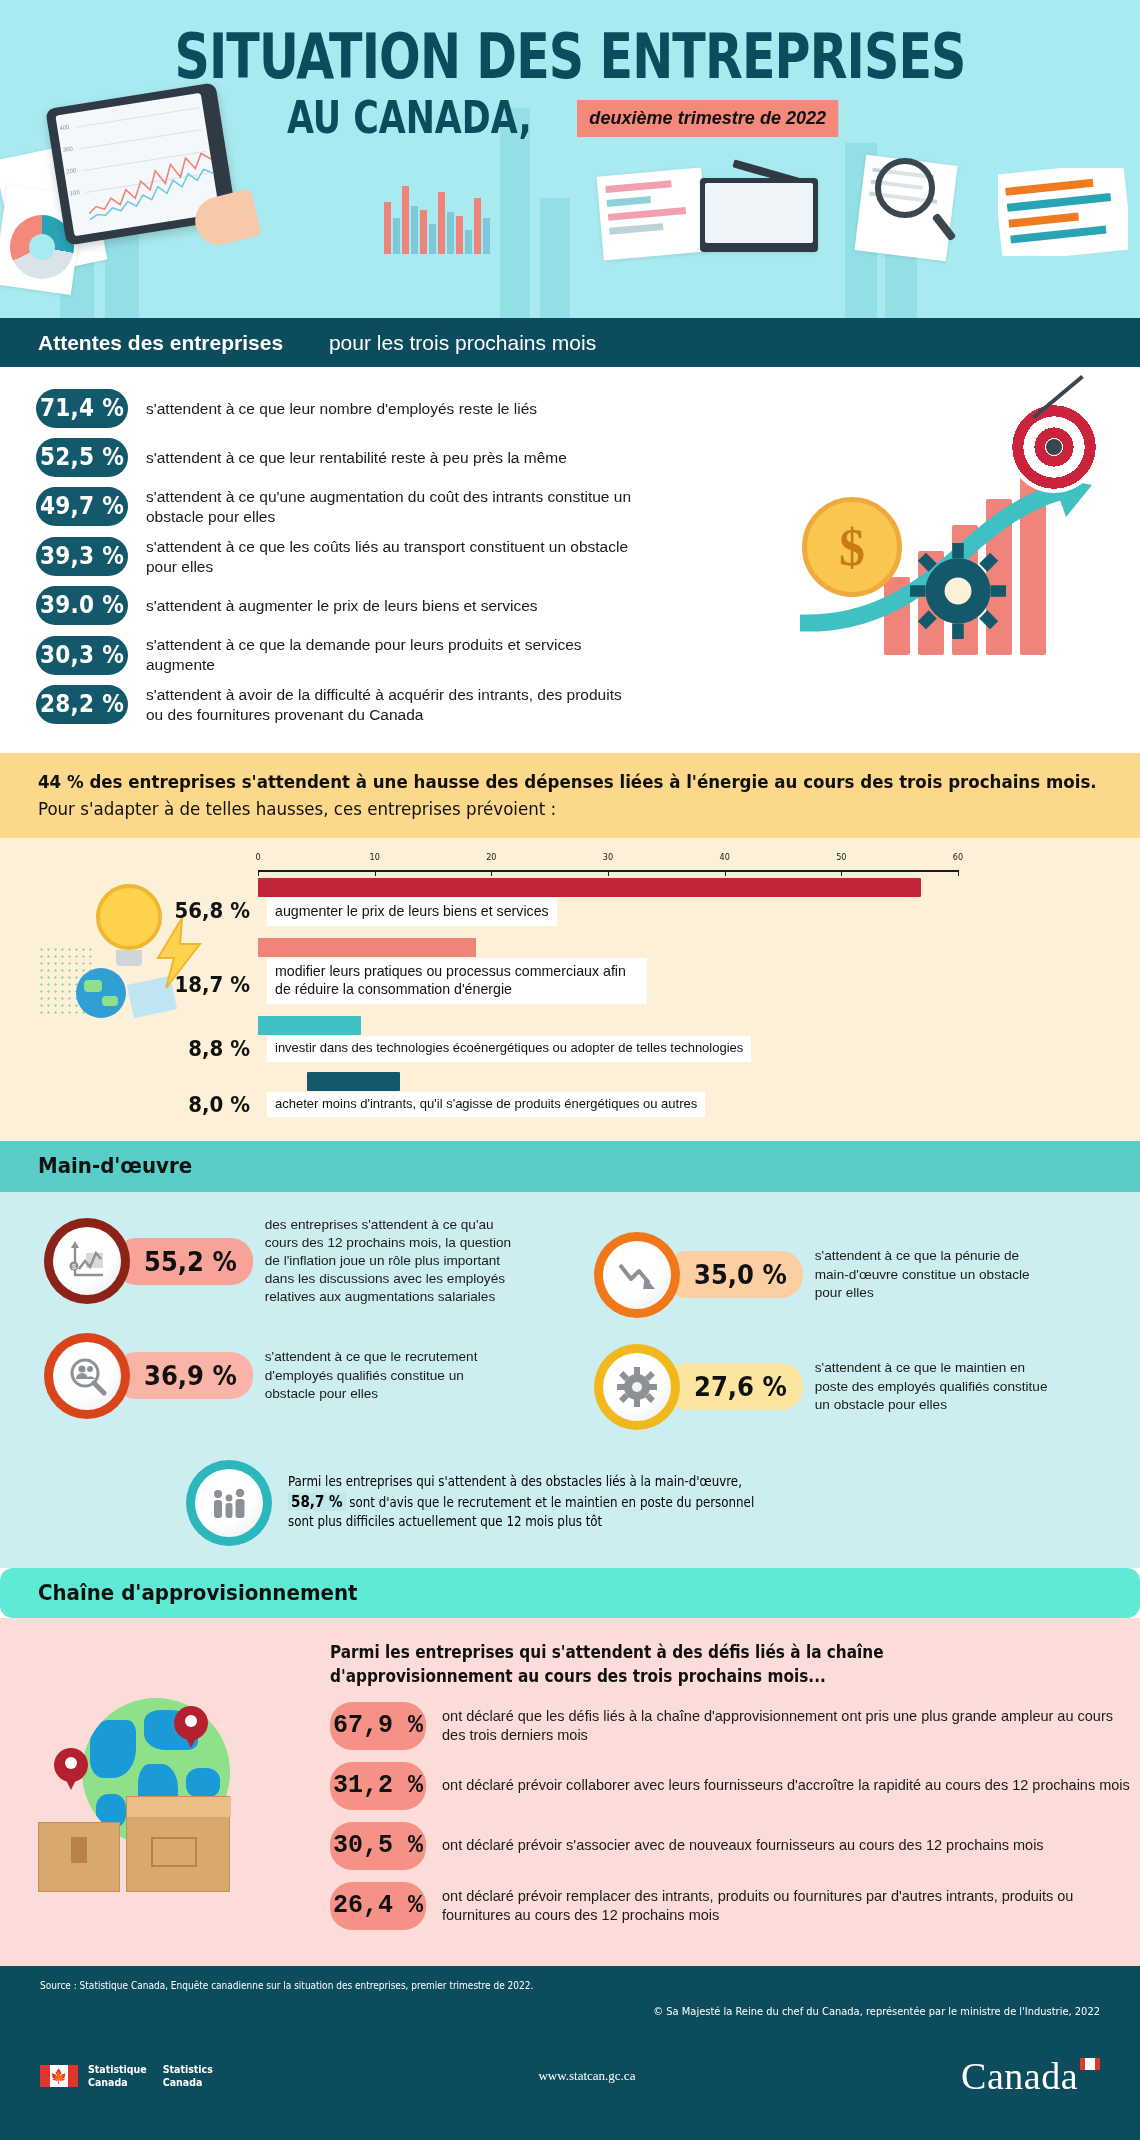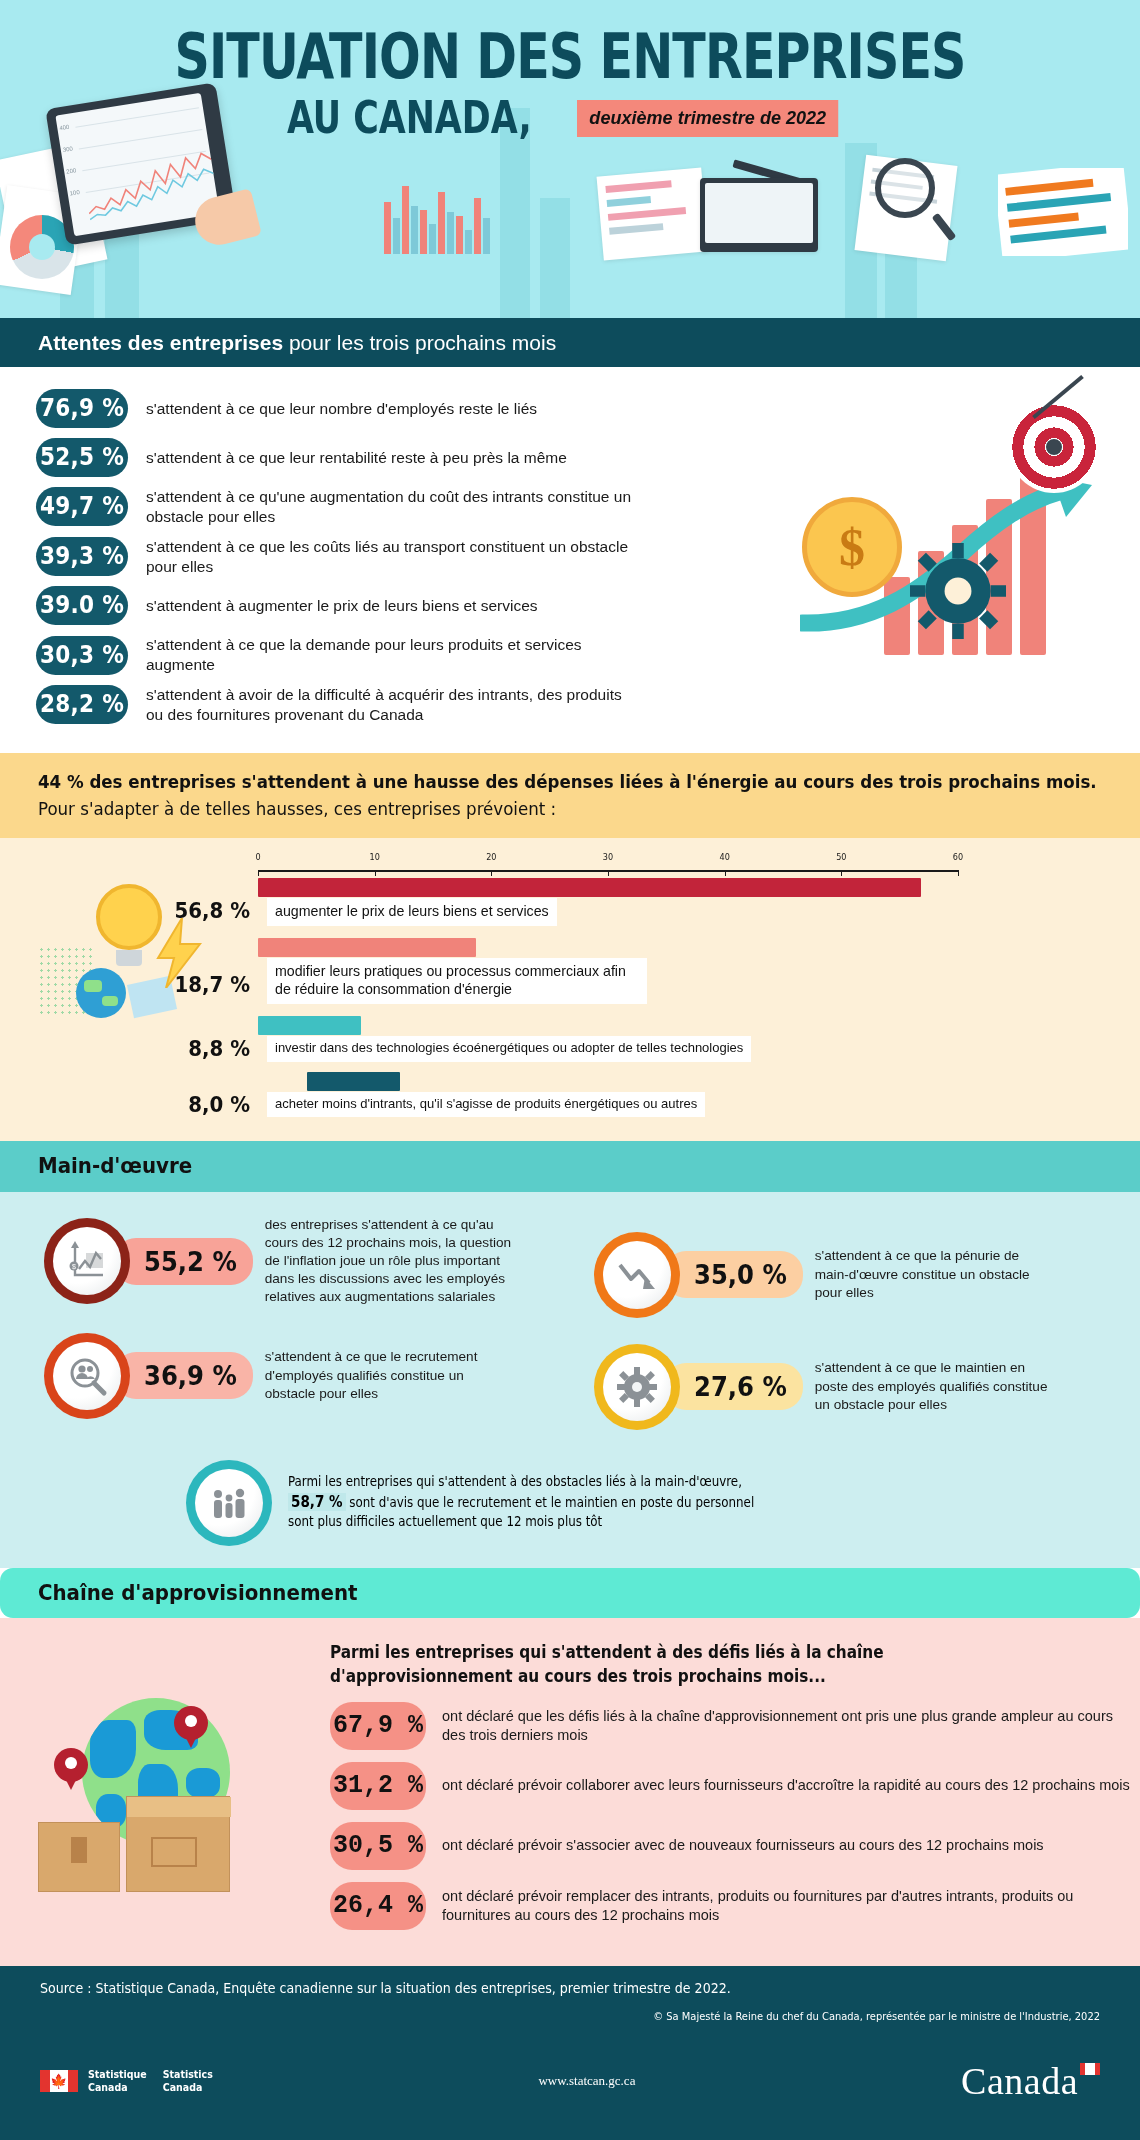--- a/index.html
+++ b/index.html
@@ -52,21 +52,21 @@
   .magnifier{position:absolute;right:95px;top:130px;width:60px;height:60px;border-radius:50%;border:6px solid #3a4650;background:rgba(255,255,255,.35);}
   .mag-handle{position:absolute;right:82px;top:188px;width:8px;height:30px;background:#3a4650;transform:rotate(-38deg);border-radius:3px;}
   .pen{position:absolute;right:330px;top:170px;width:78px;height:8px;background:#2f3a44;border-radius:2px;transform:rotate(16deg);}
 
   
   .banner { padding: 13px 0 13px 38px; font-size: 21px; line-height: 1.1; }
   .banner.dark { background:#0d4c5c; color:#ffffff; }
   .banner.teal { background:#5bcdc9; color:#111111; }
   .banner.salmon { background:#5eead4; color:#111111;border-radius:13px; }
   .banner b { font-weight: 800; }
-  .banner .light { font-weight: 400; }
+  .banner .light { font-weight: 400; margin-left: 40px; }
   .banner-cond {
     font-family: "DejaVu Sans Condensed","Liberation Sans Narrow","Liberation Sans", sans-serif;
     font-weight: 800; font-size: 22px;
   }
 
   
   .sec-expect { position:relative; background:#ffffff; padding: 22px 0 18px 0; min-height: 310px; }
   .exp-list { position:relative; z-index:3; }
   .exp-row { display:flex; align-items:center; gap: 18px; margin: 0 0 10px 36px; }
   .pill-dark {
@@ -162,21 +162,21 @@
   .cont { position:absolute; background:#1a9ad6; }
   .pin { position:absolute; width:34px; height:34px; border-radius:50% 50% 50% 50%;
      background:#b5202f; }
   .pin:after{content:"";position:absolute;left:50%;top:9px;width:12px;height:12px;margin-left:-6px;border-radius:50%;background:#fff;}
   .pin-tail{position:absolute;width:0;height:0;border-left:8px solid transparent;border-right:8px solid transparent;border-top:16px solid #b5202f;}
   .box { position:absolute; background:#d9a86c; border:1px solid #c2915a; }
   .box-top { position:absolute; background:#e8bf85; }
 
   
   .footer { background:#0d4c5c; color:#fff; padding: 14px 40px 0 40px; height: 180px; position:relative;}
-  .src { font-size: 14px; font-family:"DejaVu Sans Condensed","Liberation Sans Narrow","Liberation Sans",sans-serif;}
+  .src { font-size: 10px; font-family:"DejaVu Sans Condensed","Liberation Sans Narrow","Liberation Sans",sans-serif;}
   .copy { font-size: 11px; text-align:right; margin-top: 14px;
     font-family:"DejaVu Sans Condensed","Liberation Sans Narrow","Liberation Sans",sans-serif;}
   .foot-row { display:flex; align-items:center; justify-content:space-between; margin-top: 36px; }
   .statcan-logo { display:flex; align-items:center; gap:10px; }
   .flag { width:38px; height:22px; background:#fff; position:relative; }
   .flag:before,.flag:after{content:"";position:absolute;top:0;bottom:0;width:10px;background:#e3342f;}
   .flag:before{left:0;} .flag:after{right:0;}
   .leaf-mini{position:absolute;left:50%;top:50%;transform:translate(-50%,-50%);color:#e3342f;font-size:14px;line-height:1;}
   .sc-names{display:flex;gap:16px;font-size:10.5px;line-height:1.25;font-weight:700;
     font-family:"DejaVu Sans Condensed","Liberation Sans Narrow","Liberation Sans",sans-serif;}
@@ -313,21 +313,21 @@
         <circle cx="50" cy="50" r="14" fill="#fdf0d8"></circle>
       </svg>
       <div class="target">
           <div class="target-dot"></div>
           <div class="arrow-stick"></div>
         </div>
     </div>
 
     <div class="exp-list">
       <div class="exp-row">
-        <div class="pill-dark">76,9 %</div>
+        <div class="pill-dark">71,4 %</div>
         <div class="exp-text">s'attendent à ce que leur nombre d'employés reste le liés</div>
       </div>
       <div class="exp-row">
         <div class="pill-dark">52,5 %</div>
         <div class="exp-text">s'attendent à ce que leur rentabilité reste à peu près la même</div>
       </div>
       <div class="exp-row">
         <div class="pill-dark">49,7 %</div>
         <div class="exp-text">s'attendent à ce qu'une augmentation du coût des intrants constitue un obstacle pour elles</div>
       </div>

